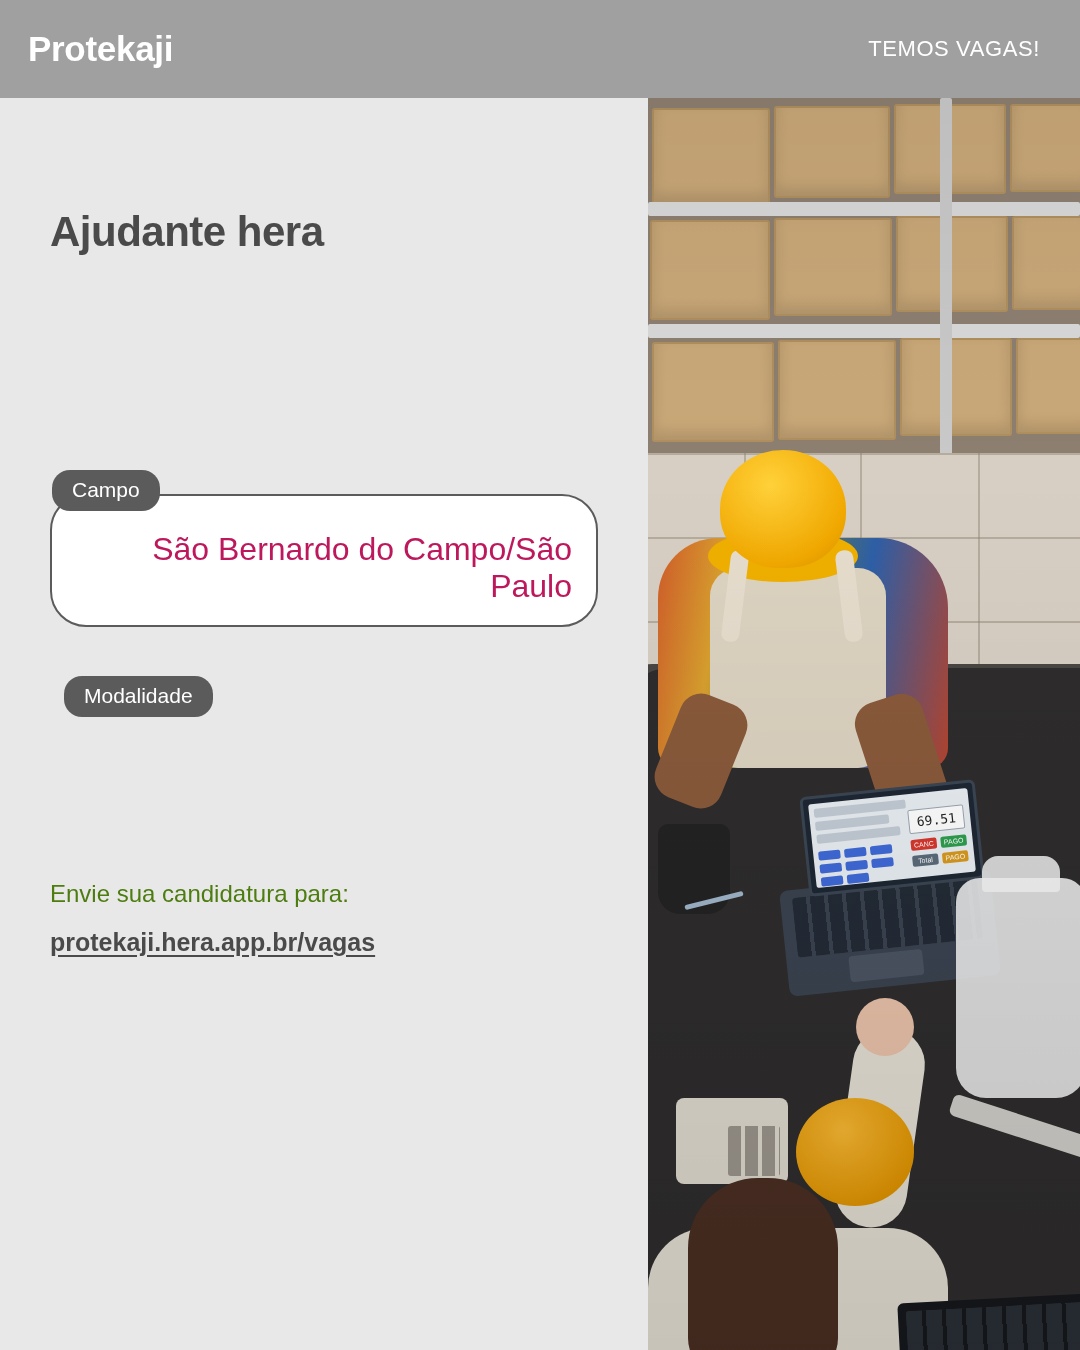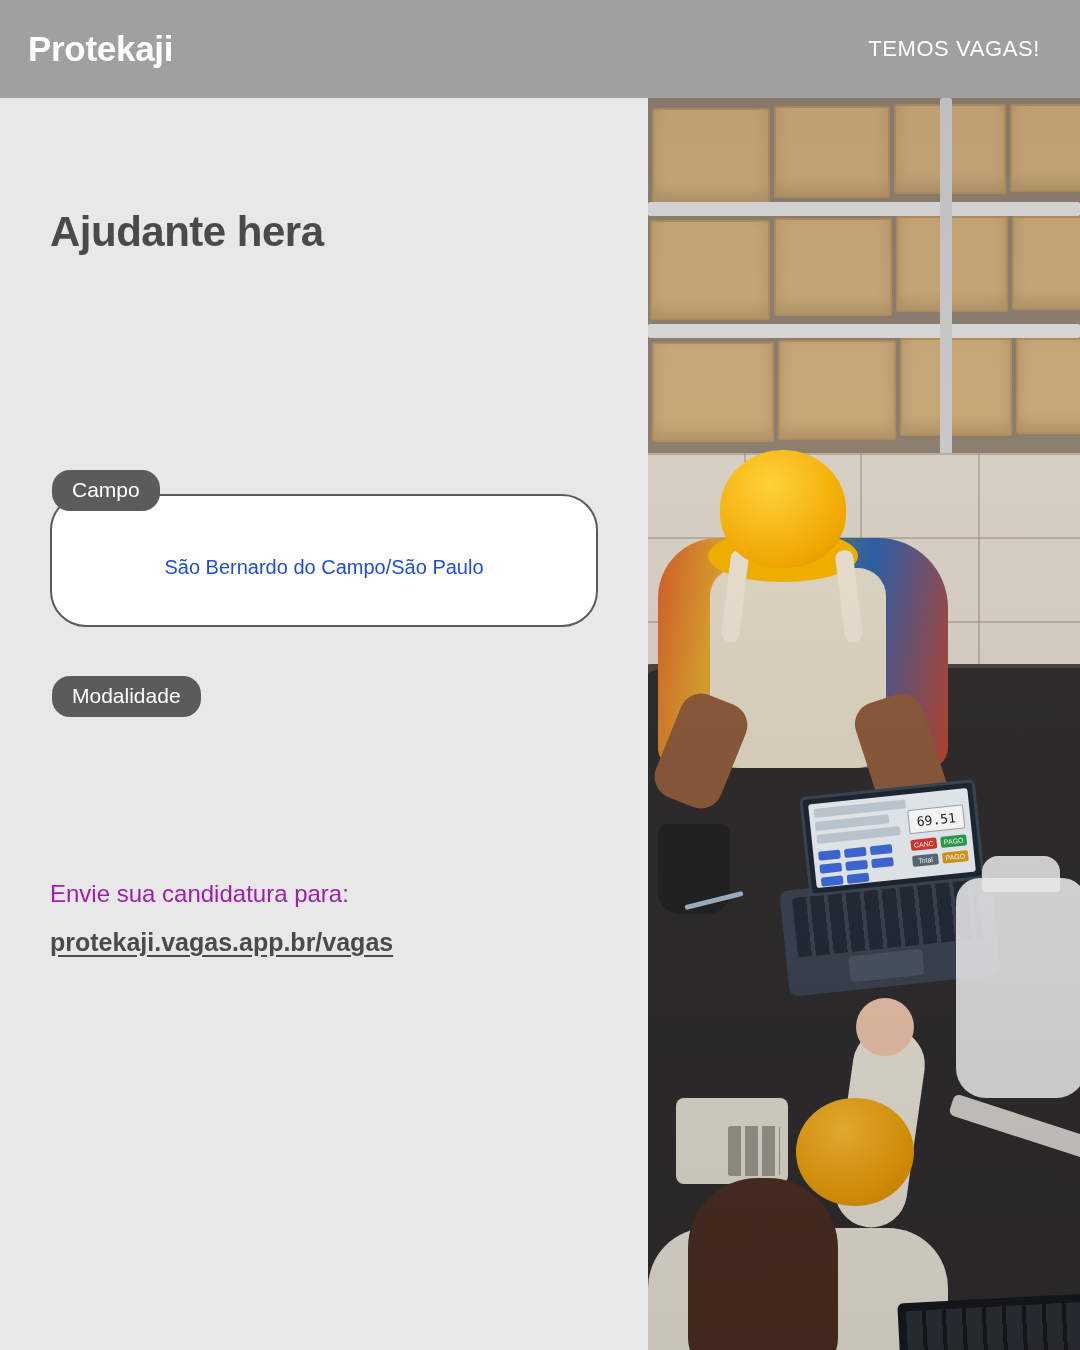--- a/index.html
+++ b/index.html
@@ -65,21 +65,21 @@
     letter-spacing: -0.5px;
   }
 
   
   .field {
     position: absolute;
     left: 50px;
     width: 548px;
   }
   .field-local { top: 470px; }
-  .field-modalidade { top: 676px; }
+  .field-modalidade { top: 676px; margin-left: 12px; }
 
   .field-label {
     position: relative;
     display: inline-block;
     background: #5b5b5b;
     color: #ffffff;
     font-size: 21px;
     padding: 8px 20px 9px 20px;
     border-radius: 18px;
     margin-left: 2px;
@@ -91,34 +91,34 @@
     background: #ffffff;
     border: 2px solid #5b5b5b;
     border-radius: 36px;
     height: 133px;
     display: flex;
     align-items: center;
     justify-content: center;
     z-index: 2;
   }
   .field-value {
-    font-size: 20px;
-    color: #1d4ed8;
-    text-align: left;
+    font-size: 32px;
+    color: #be185d;
+    text-align: right;
     padding: 0 24px;
     padding-top: 14px;
   }
 
   
   .cta-text {
     position: absolute;
     top: 880px;
     left: 50px;
     font-size: 24px;
-    color: #a21caf;
+    color: #4d7c0f;
   }
   .cta-link {
     position: absolute;
     top: 928px;
     left: 50px;
     font-size: 25px;
     font-weight: bold;
     color: #4a4a4a;
     text-decoration: underline;
     text-underline-offset: 4px;
@@ -438,21 +438,21 @@
     <div class="field-box">
       <div class="field-value">São Bernardo do Campo/São Paulo</div>
     </div>
   </div>
 
   <div class="field field-modalidade">
     <span class="field-label">Modalidade</span>
   </div>
 
   <div class="cta-text">Envie sua candidatura para:</div>
-  <a class="cta-link" href="#">protekaji.vagas.app.br/vagas</a>
+  <a class="cta-link" href="#">protekaji.hera.app.br/vagas</a>
 
   <div class="photo">
 
     <div class="shelf-zone">
       <div class="box" style="top:10px;left:4px;width:118px;height:96px;"></div>
       <div class="box" style="top:8px;left:126px;width:116px;height:92px;"></div>
       <div class="box" style="top:6px;left:246px;width:112px;height:90px;"></div>
       <div class="box" style="top:6px;left:362px;width:84px;height:88px;"></div>
 
       <div class="rail" style="top:104px;left:0;width:432px;height:14px;"></div>

